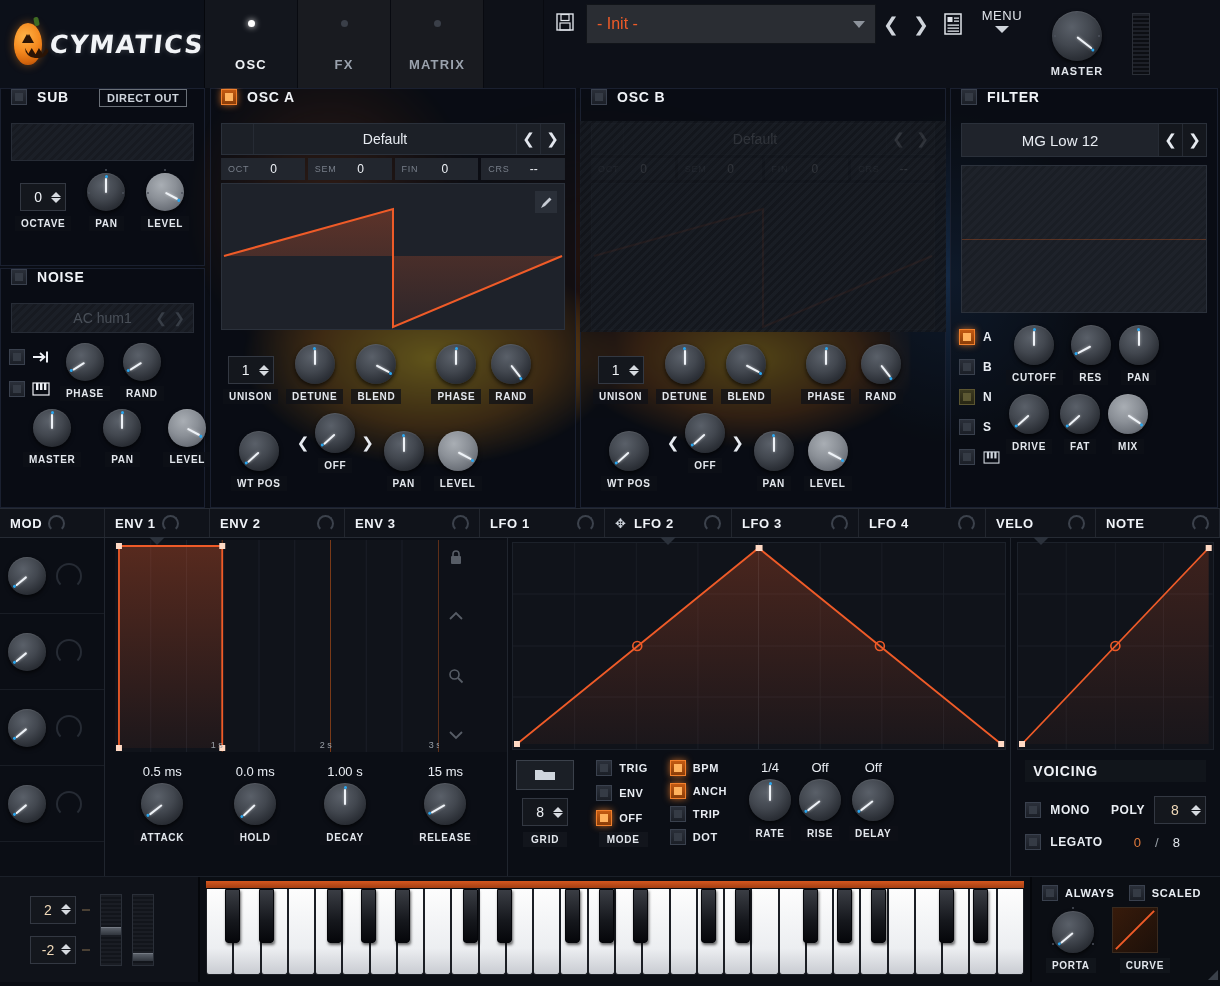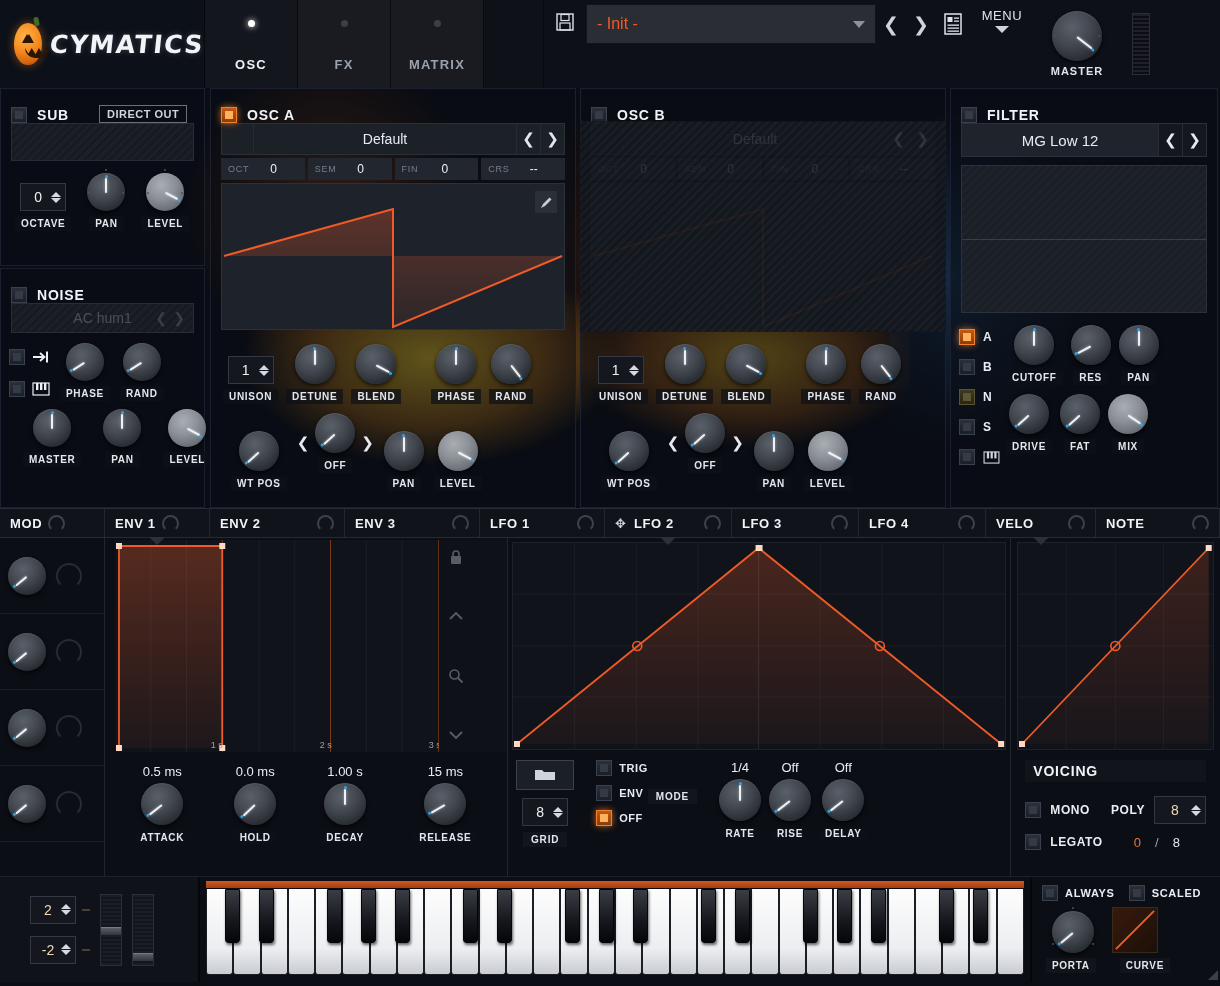--- a/index.html
+++ b/index.html
@@ -99,21 +99,21 @@
       radial-gradient(ellipse 260px 150px at 300px 300px, rgba(255,214,40,.78) 0%, rgba(245,150,20,.45) 45%, rgba(120,40,5,0) 72%),
       radial-gradient(ellipse 230px 120px at 620px 300px, rgba(255,200,30,.66) 0%, rgba(230,120,15,.4) 48%, rgba(120,40,5,0) 75%),
       radial-gradient(ellipse 180px 200px at 200px 150px, rgba(168,78,24,.55) 0%, rgba(90,38,10,.25) 60%, rgba(0,0,0,0) 80%),
       radial-gradient(ellipse 320px 230px at 470px 200px, rgba(60,24,8,.5) 0%, rgba(0,0,0,0) 70%);
     filter: blur(1px); }
   .bg-blue { position:absolute; right:0; top:0; width:330px; height:420px;
     background: radial-gradient(ellipse 200px 230px at 60px 190px, rgba(40,95,160,.35) 0%, rgba(10,20,40,0) 72%); }
 
   .panel { position: relative; z-index: 2; background: rgba(10,13,20,.55);
     border: 1px solid #1a2030; }
-  .p-head { height: 34px; display: flex; align-items: flex-end; padding-left: 10px; gap: 10px; }
+  .p-head { height: 34px; display: flex; align-items: flex-start; padding-left: 10px; gap: 10px; }
   .p-title { font-size: 14px; font-weight: bold; letter-spacing: .8px; color: #f0f3f7; }
   .chk { width: 16px; height: 16px; border: 1px solid #3a414e;
     background: linear-gradient(#2a2f39,#1b1f27); position: relative; cursor: pointer; flex: none; }
   .chk:after { content:""; position:absolute; inset:3px; background: #353b45; }
   .chk.on { border-color: #f2802c; background: linear-gradient(#c45a12,#8a3d08);
     box-shadow: 0 0 7px rgba(242,128,44,.75); }
   .chk.on:after { background: #ffb25e; }
   .chk.ndim { border-color:#5a5531; background: linear-gradient(#3c3a20,#272614); }
   .chk.ndim:after { background:#5c5833; }
 
@@ -951,38 +951,56 @@
           <div class="spin" style="margin-top:8px">
             <span class="v">8</span>
             <span class="ar">
                 <i class="u"></i>
                 <i class="d"></i>
               </span>
             </div>
           <span class="grp-cap">GRID</span>
         </div>
 
-        <div style="display:flex;flex-direction:row;align-items:center;margin-left:18px">
+        <div style="display:flex;flex-direction:column;align-items:flex-end;margin-left:18px">
           <div class="togcol">
             <div class="tog">
               <span class="chk"></span>
               <span class="l">TRIG</span>
               </div>
             <div class="tog">
               <span class="chk"></span>
               <span class="l">ENV</span>
               </div>
             <div class="tog">
               <span class="chk on"></span>
               <span class="l">OFF</span>
               </div>
           </div>
           <span class="grp-cap">MODE</span>
         </div>
 
+        <div class="togcol" style="margin-left:18px;gap:7px">
+          <div class="tog">
+            <span class="chk on"></span>
+            <span class="l">BPM</span>
+            </div>
+          <div class="tog">
+            <span class="chk on"></span>
+            <span class="l">ANCH</span>
+            </div>
+          <div class="tog">
+            <span class="chk"></span>
+            <span class="l">TRIP</span>
+            </div>
+          <div class="tog">
+            <span class="chk"></span>
+            <span class="l">DOT</span>
+            </div>
+        </div>
 
         <div style="display:flex;gap:8px;margin-left:18px">
           <div class="kwrap">
             <span class="kval">1/4</span>
             <div class="knob" style="width:42px;height:42px">
               <span class="ptr" style="transform:translateX(-50%) rotate(0deg)"></span>
               </div>
             <span class="kcap">RATE</span>
             </div>
           <div class="kwrap">

